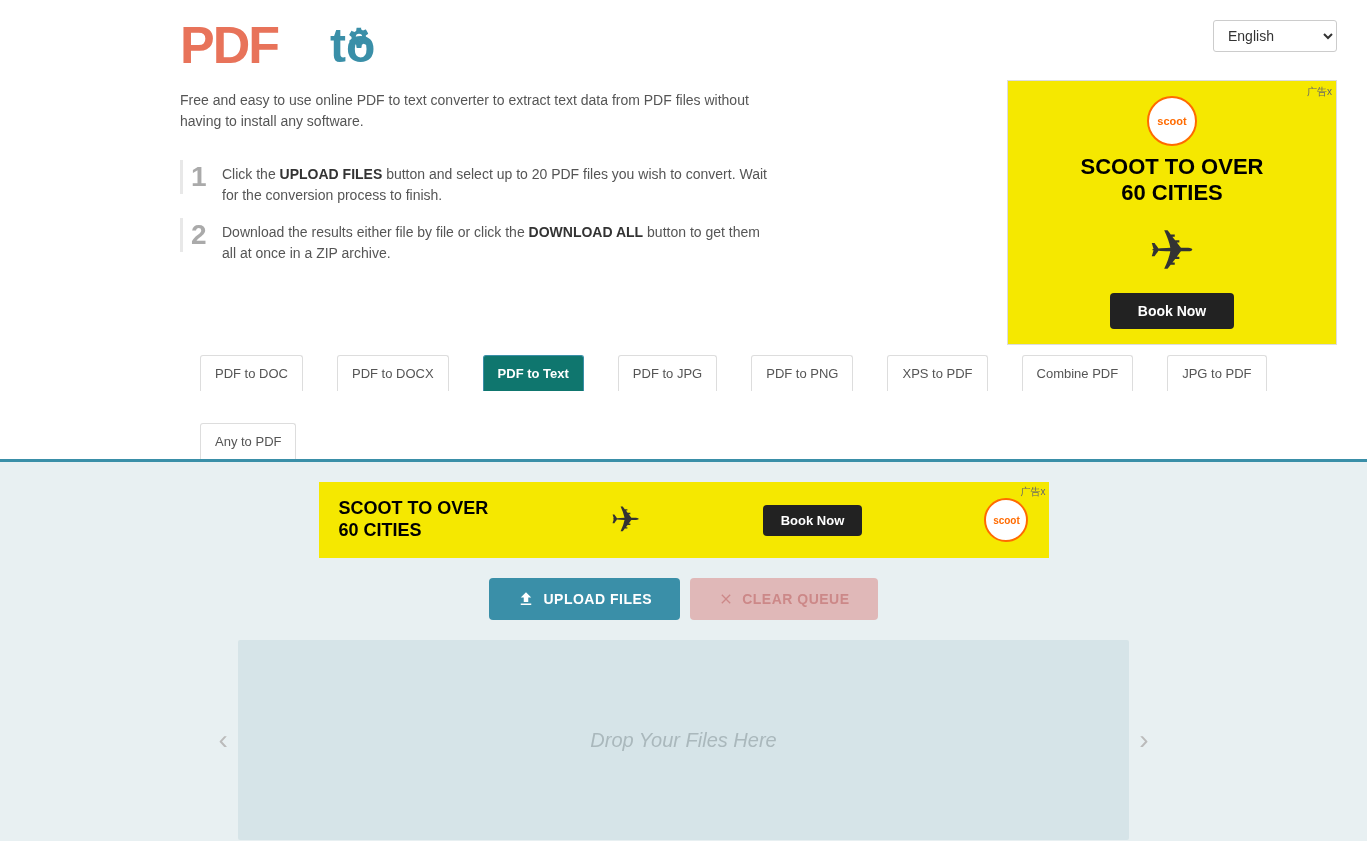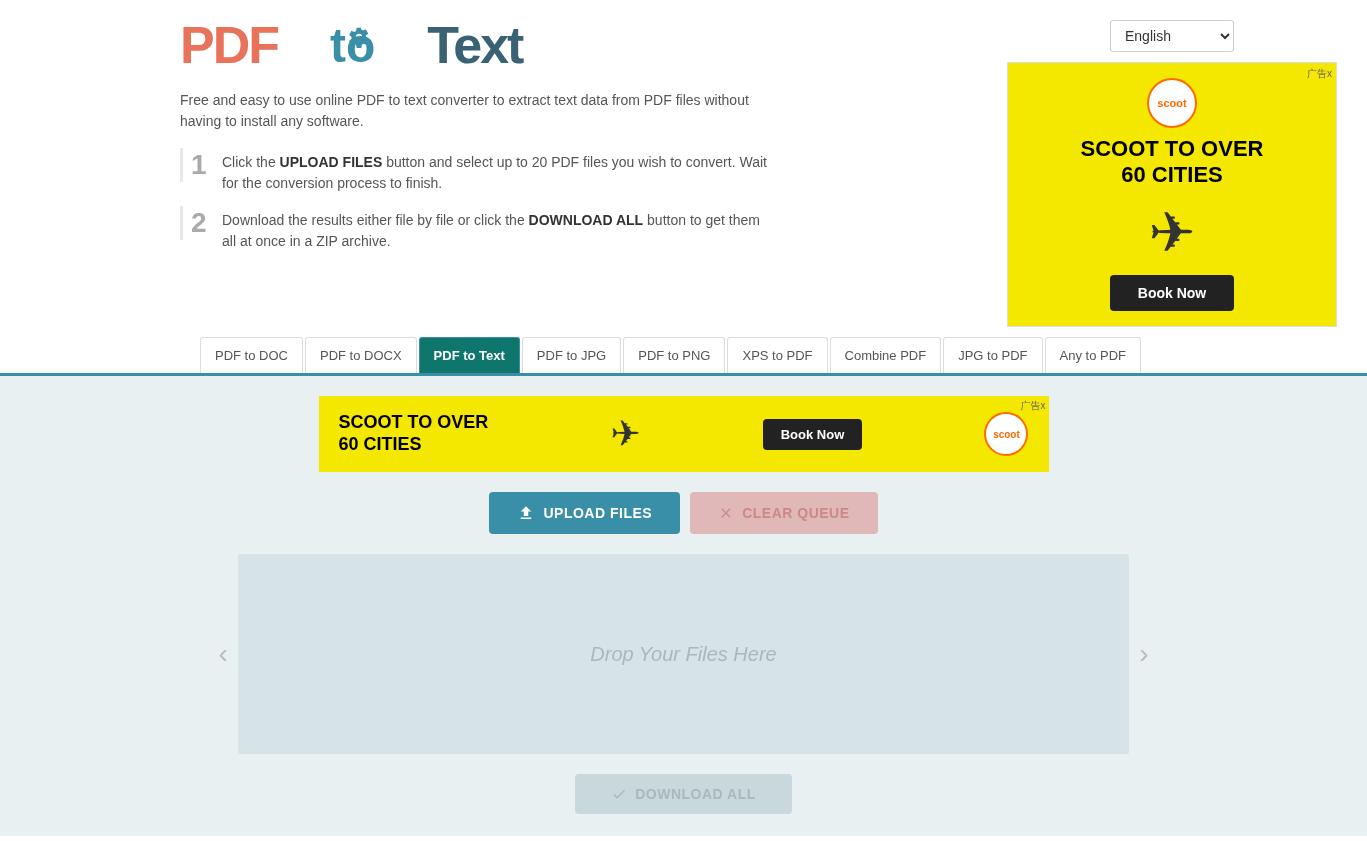--- a/index.html
+++ b/index.html
@@ -7,21 +7,21 @@
     .logo {
       display: flex;
       align-items: center;
       margin-bottom: 15px;
       gap: 48px;
     }
     .logo-pdf { font-size: 52px; font-weight: 900; color: #e8735a; letter-spacing: -2px; }
     .logo-to { font-size: 48px; font-weight: 900; color: #3a8fa8; margin: 0 4px; }
     .logo-text { font-size: 52px; font-weight: 900; color: #3a6275; letter-spacing: -2px; }
 
-    .description { max-width: 590px; color: #555; line-height: 1.5; margin-bottom: 16px; }
+    .description { max-width: 590px; color: #555; line-height: 1.5; margin-bottom: 28px; }
     .steps { max-width: 590px; }
     .step { display: flex; margin-bottom: 12px; align-items: flex-start; }
     .step-number {
       font-size: 28px;
       font-weight: bold;
       color: #aaa;
       min-width: 28px;
       margin-right: 14px;
       line-height: 1.2;
       border-left: 3px solid #e8e8e8;
@@ -103,20 +103,21 @@
     
     .nav-tabs-wrapper {
       border-bottom: 3px solid #3a8fa8;
       padding: 0 0 0 200px;
       background: #fff;
       margin-top: 10px;
     }
     .nav-tabs {
       display: flex;
       flex-wrap: wrap;
+      gap: 32px;
     }
     .nav-tab {
       padding: 10px 14px;
       font-size: 13px;
       color: #555;
       border: 1px solid #ddd;
       border-bottom: none;
       margin-right: 2px;
       cursor: pointer;
       background: #fff;
@@ -298,42 +299,41 @@
 
     <div class="logo">
       <span class="logo-pdf">PDF</span>
       <span class="logo-to" style="position:relative;">
         <span>to</span>
         
         <svg style="position:absolute;top:8px;left:18px;width:22px;height:22px;" viewBox="0 0 24 24" fill="#3a8fa8">
           <path d="M12 15.5A3.5 3.5 0 018.5 12 3.5 3.5 0 0112 8.5a3.5 3.5 0 013.5 3.5 3.5 3.5 0 01-3.5 3.5m7.43-2.92c.04-.34.07-.69.07-1.08s-.03-.75-.07-1.08l2.31-1.82c.21-.16.27-.44.14-.67l-2.19-3.82c-.13-.23-.41-.31-.64-.23l-2.73 1.1c-.57-.44-1.18-.81-1.85-1.09l-.41-2.91C14.68 2.18 14.44 2 14.18 2h-4.36c-.27 0-.5.18-.54.44l-.41 2.91c-.67.28-1.28.65-1.85 1.09L4.29 5.34c-.23-.09-.51 0-.64.23L1.46 9.39c-.13.23-.07.51.14.67l2.31 1.82c-.04.33-.08.68-.08 1.08s.04.75.08 1.08L1.6 15.86c-.21.16-.27.44-.14.67l2.19 3.82c.13.23.41.31.64.23l2.73-1.1c.57.44 1.18.81 1.85 1.09l.41 2.91c.04.26.27.44.54.44h4.36c.27 0 .5-.18.54-.44l.41-2.91c.67-.28 1.28-.65 1.85-1.09l2.73 1.1c.23.09.51 0 .64-.23l2.19-3.82c.13-.23.07-.51-.14-.67l-2.31-1.82z"></path>
         </svg>
       </span>
-      <span class="logo-text">Text</span>
     </div>
 
     <p class="description">Free and easy to use online PDF to text converter to extract text data from PDF files without having to install any software.</p>
 
     <div class="steps">
       <div class="step">
         <div class="step-number">1</div>
         <div class="step-text">
           Click the <strong>UPLOAD FILES</strong> button and select up to 20 PDF files you wish to convert. Wait for the conversion process to finish.
         </div>
       </div>
       <div class="step">
         <div class="step-number">2</div>
         <div class="step-text">
           Download the results either file by file or click the <strong>DOWNLOAD ALL</strong> button to get them all at once in a ZIP archive.
         </div>
       </div>
     </div>
   </div>
 
-  <div style="display:flex;flex-direction:column;align-items:center;gap:10px;margin-left:36px;">
+  <div style="display:flex;flex-direction:column;align-items:flex-end;gap:28px;margin-left:36px;">
     <div class="lang-selector">
       <select>
         <option>English</option>
         <option>Deutsch</option>
         <option>Español</option>
         <option>Français</option>
         <option>Italiano</option>
         <option>Português</option>
         <option>日本語</option>
         <option>中文</option>

